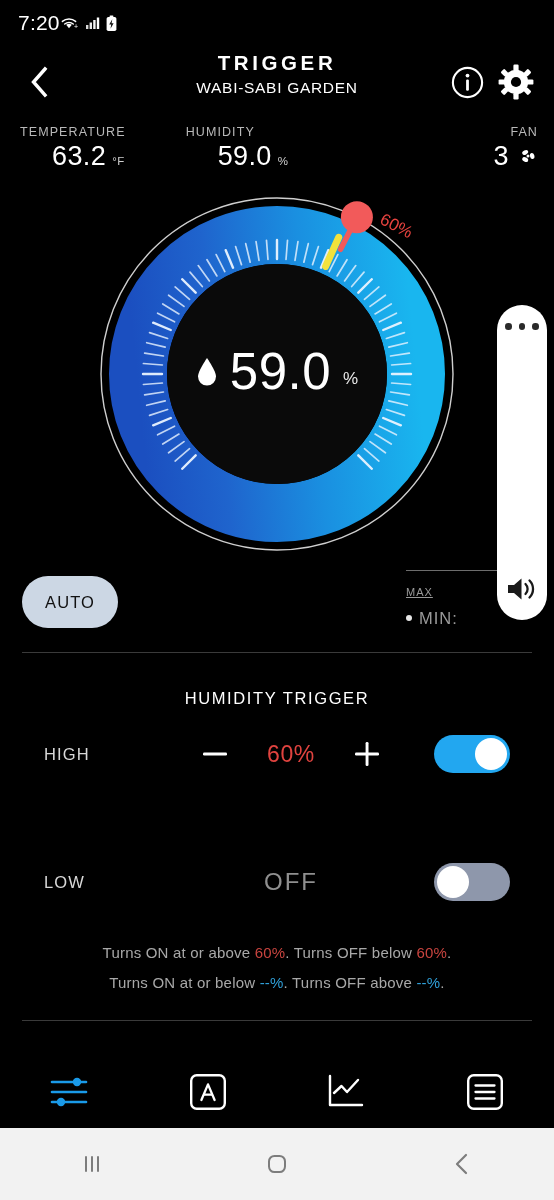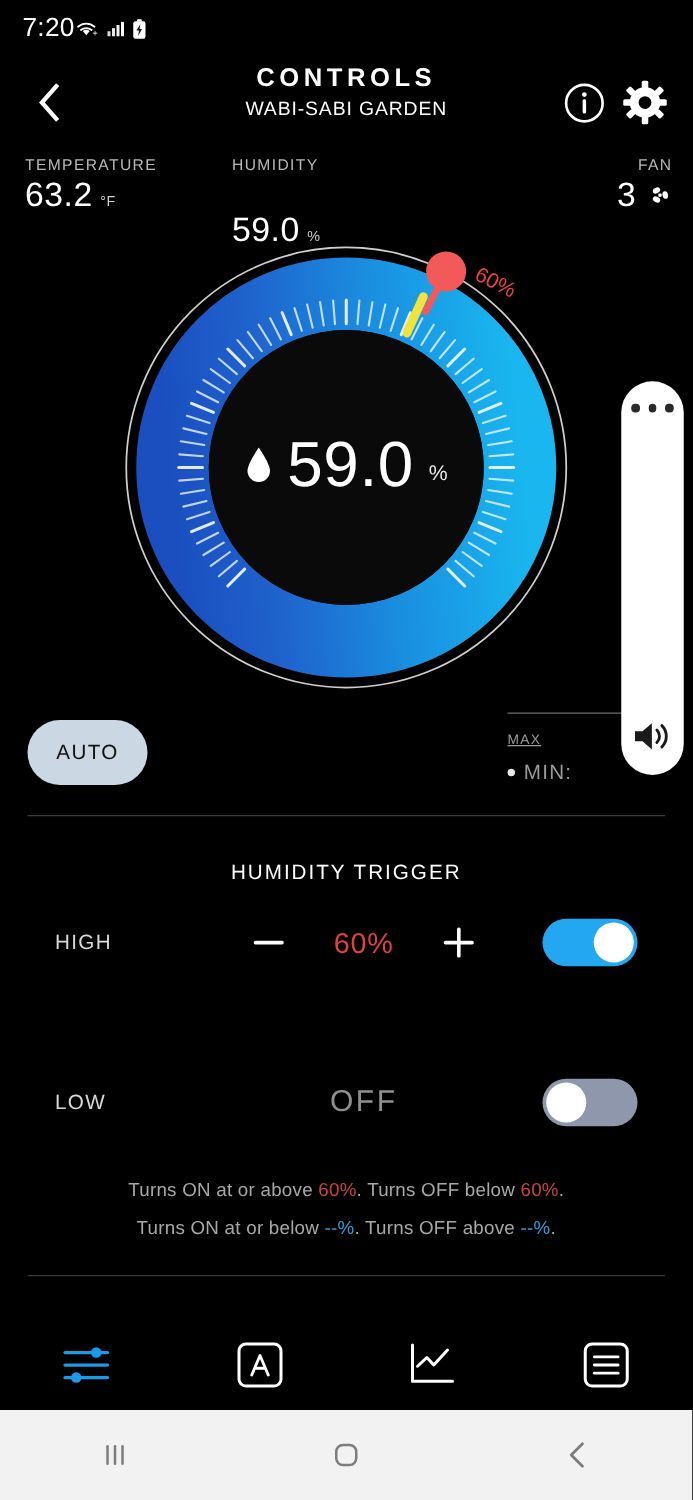--- a/index.html
+++ b/index.html
@@ -22,24 +22,24 @@
   .titlewrap{position:absolute;left:0;right:0;top:4px;text-align:center;pointer-events:none;}
   .title{font-size:20.5px;letter-spacing:3.6px;font-weight:600;color:#fff;line-height:26px;}
   .subtitle{font-size:15.5px;letter-spacing:.7px;color:#fff;line-height:24px;font-weight:400;}
   .hdr-right{margin-left:auto;display:flex;align-items:center;gap:14px;padding-right:4px;}
 
   
   .stats{height:66px;display:flex;align-items:flex-start;padding:6px 16px 0 16px;box-sizing:border-box;position:relative;}
   .stat{display:flex;flex-direction:column;}
   .stat .lbl{font-size:12.5px;letter-spacing:1.1px;color:#b9b9b9;line-height:16px;font-weight:300;}
   .stat .valrow{display:flex;align-items:baseline;gap:6px;}
-  .stat .val{font-size:27px;color:#fff;font-weight:400;line-height:32px;letter-spacing:.4px;}
+  .stat .val{font-size:27px;color:#fff;font-weight:400;line-height:32px;letter-spacing:.4px;margin-left:32px;}
   .stat .unit{font-size:11.5px;color:#cfcfcf;font-weight:300;letter-spacing:.4px;}
   .s-temp{margin-left:4px;}
-  .s-hum{margin-left:60px;gap:28px;}
+  .s-hum{margin-left:60px;}
   .s-vpd{margin-left:64px;}
   .s-fan{margin-left:auto;align-items:flex-end;}
   .s-fan .valrow{gap:9px;align-items:center;}
 
   
   .gaugewrap{position:relative;height:380px;}
   .gauge{position:absolute;left:50%;top:0;transform:translateX(-50%);}
 
   .center-read{
     position:absolute;left:0;right:0;top:162px;text-align:center;
@@ -137,21 +137,21 @@
     </div>
   </div>
 
   <div class="header">
     <div class="backbtn">
       <svg width="26" height="34" viewBox="0 0 26 34">
         <path d="M19 4 L7.5 17 L19 30" stroke="#fff" stroke-width="3.4" fill="none" stroke-linecap="square" stroke-linejoin="miter"></path>
       </svg>
     </div>
     <div class="titlewrap">
-      <div class="title">CONTROLS</div>
+      <div class="title">TRIGGER</div>
       <div class="subtitle">WABI-SABI GARDEN</div>
     </div>
     <div class="hdr-right">
       <div style="display:flex;">
         <svg width="33" height="33" viewBox="0 0 33 33">
           <circle cx="16.5" cy="16.5" r="14.6" stroke="#fff" stroke-width="2.1" fill="none"></circle>
           <circle cx="16.5" cy="9.6" r="1.9" fill="#fff"></circle>
           <rect x="15.1" y="13.4" width="2.8" height="11.4" rx="1.2" fill="#fff"></rect>
         </svg>
       </div>

